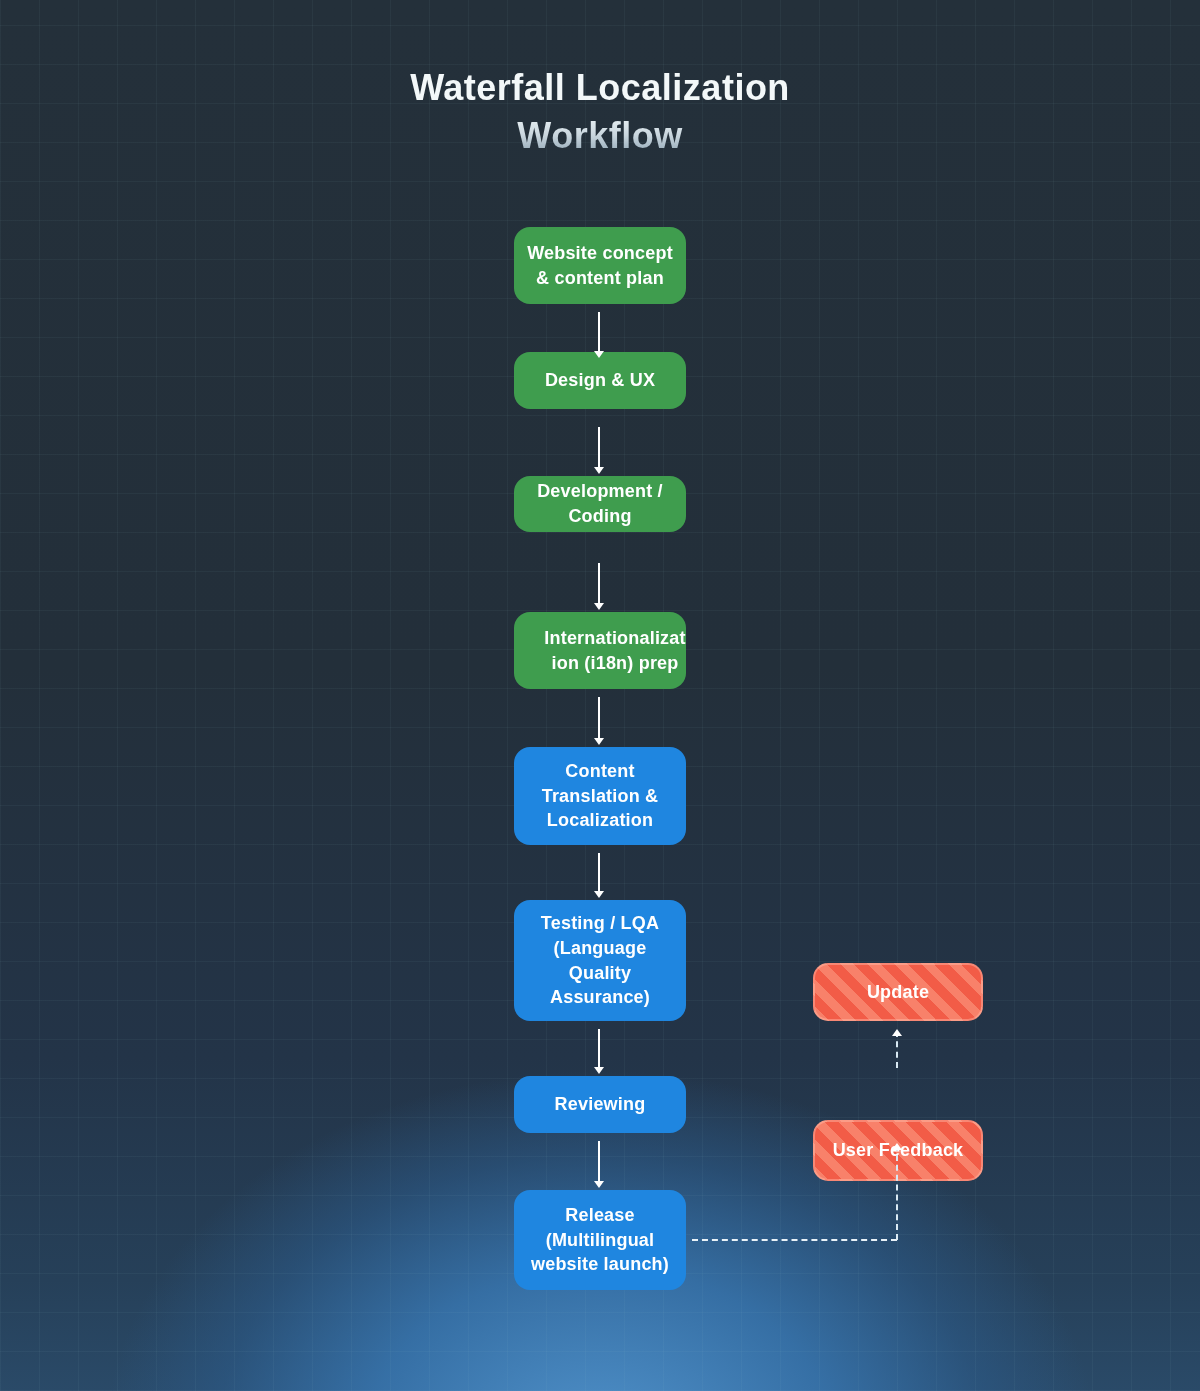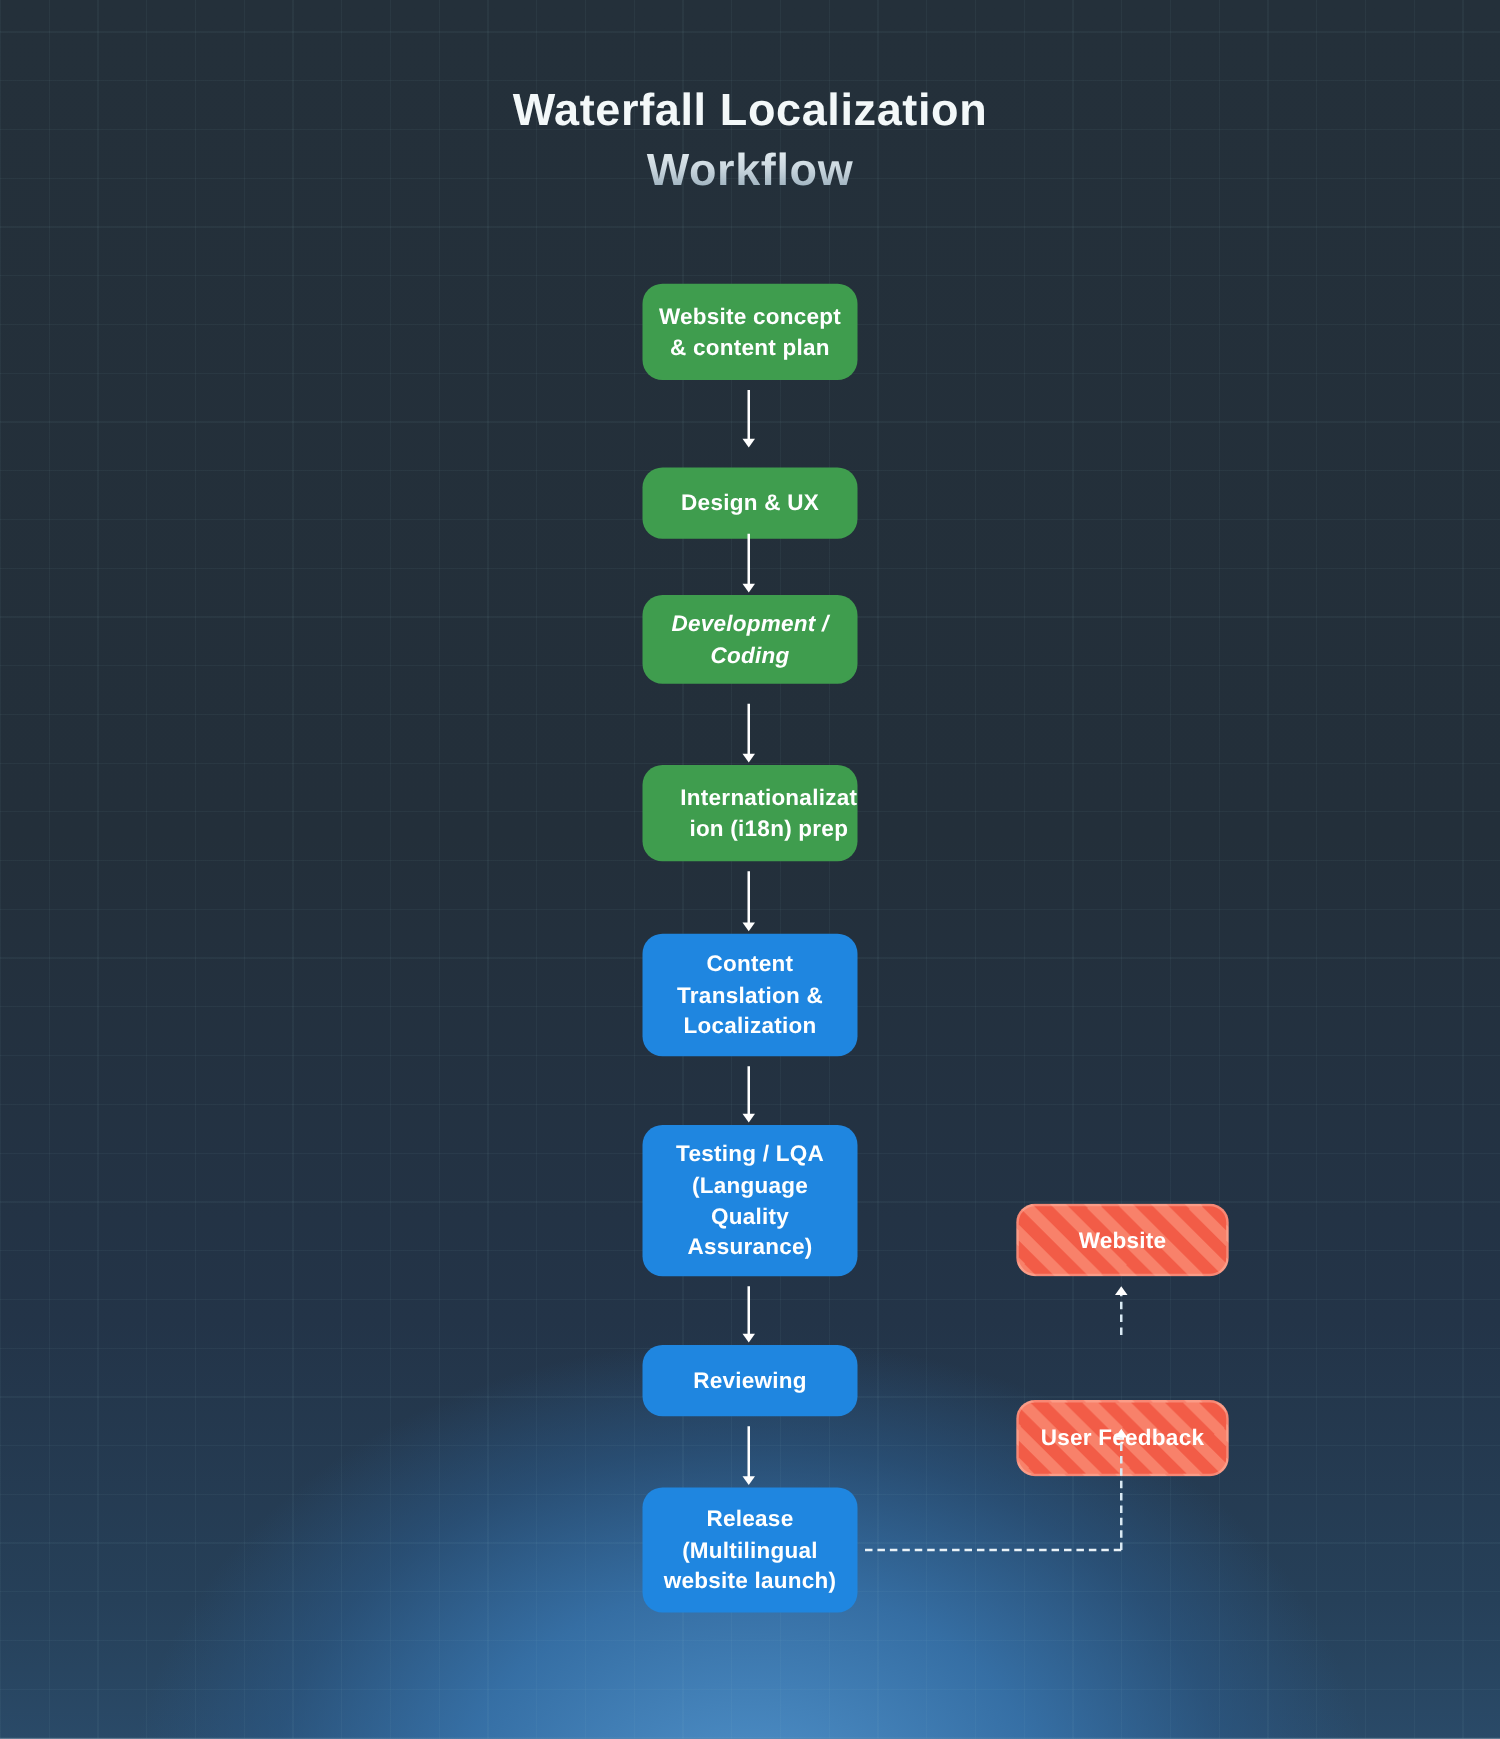--- a/index.html
+++ b/index.html
@@ -48,22 +48,22 @@
   .node-green  { background:#3f9d4e; }
   .node-blue   { background:#1f86e0; }
   .node-orange {
     background: repeating-linear-gradient(45deg, #f8816a 0px, #f8816a 9px, #f25c47 9px, #f25c47 19px);
     border: 2px solid rgba(255,189,170,0.45);
     border-radius:15px;
   }
   
   .col-main { left:514px; width:172px; }
   .n1 { top:227px;  height:77px;  }
-  .n2 { top:374px;  height:57px;  }
-  .n3 { top:476px;  height:71px;font-style:italic;  }
+  .n2 { top:352px;  height:57px;  }
+  .n3 { top:476px;  height:56px;  }
   .n4 { top:612px;  height:77px;padding-left:40px;  }
   .n5 { top:747px;  height:98px;  }
   .n6 { top:900px;  height:121px; }
   .n7 { top:1076px; height:57px;  }
   .n8 { top:1190px; height:100px; }
   
   .col-side { left:813px; width:170px; }
   .s1 { top:963px;  height:58px; }
   .s2 { top:1120px; height:61px; }
   
@@ -127,21 +127,21 @@
 Localization</div>
   <div class="node node-blue  col-main n7">Reviewing</div>
   <div class="node node-blue  col-main n6">Testing / LQA
 (Language
 Quality
 Assurance)</div>
   <div class="node node-blue  col-main n8">Release
 (Multilingual
 website launch)</div>
 
-  <div class="node node-orange col-side s1">Website</div>
+  <div class="node node-orange col-side s1">Update</div>
   <div class="node node-orange col-side s2">User Feedback</div>
 
   <div class="arrow-solid a1"></div>
   <div class="arrow-solid a2"></div>
   <div class="arrow-solid a3"></div>
   <div class="arrow-solid a4"></div>
   <div class="arrow-solid a5"></div>
   <div class="arrow-solid a6"></div>
   <div class="arrow-solid a7"></div>
 

